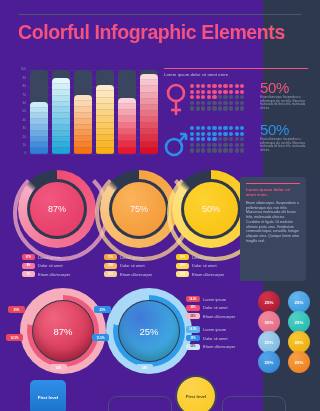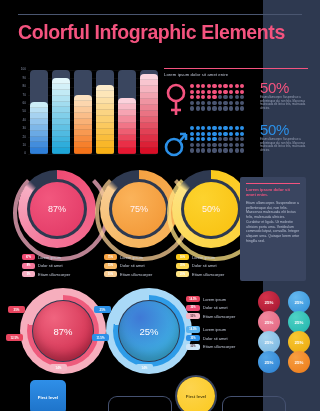--- a/index.html
+++ b/index.html
@@ -2,21 +2,21 @@
 <html><head>
 <meta charset="utf-8">
 <style>
   html,body{margin:0;padding:0;}
   body{
     width:320px;height:411px;overflow:hidden;
     background:#2e3950;
     font-family:"Liberation Sans", sans-serif;
     position:relative;
   }
-  .page{position:relative;width:263px;height:411px;background:#000000;}
+  .page{position:relative;width:263px;height:411px;background:#4c1d95;}
 
   
   .hdr-rule{position:absolute;left:18px;top:14px;width:284px;height:1px;background:#4a5670;}
   .hdr-title{
     position:absolute;left:18px;top:21px;width:290px;
     font-size:19.5px;font-weight:bold;color:#f4537f;letter-spacing:-0.4px;
     white-space:nowrap;
   }
 
   

